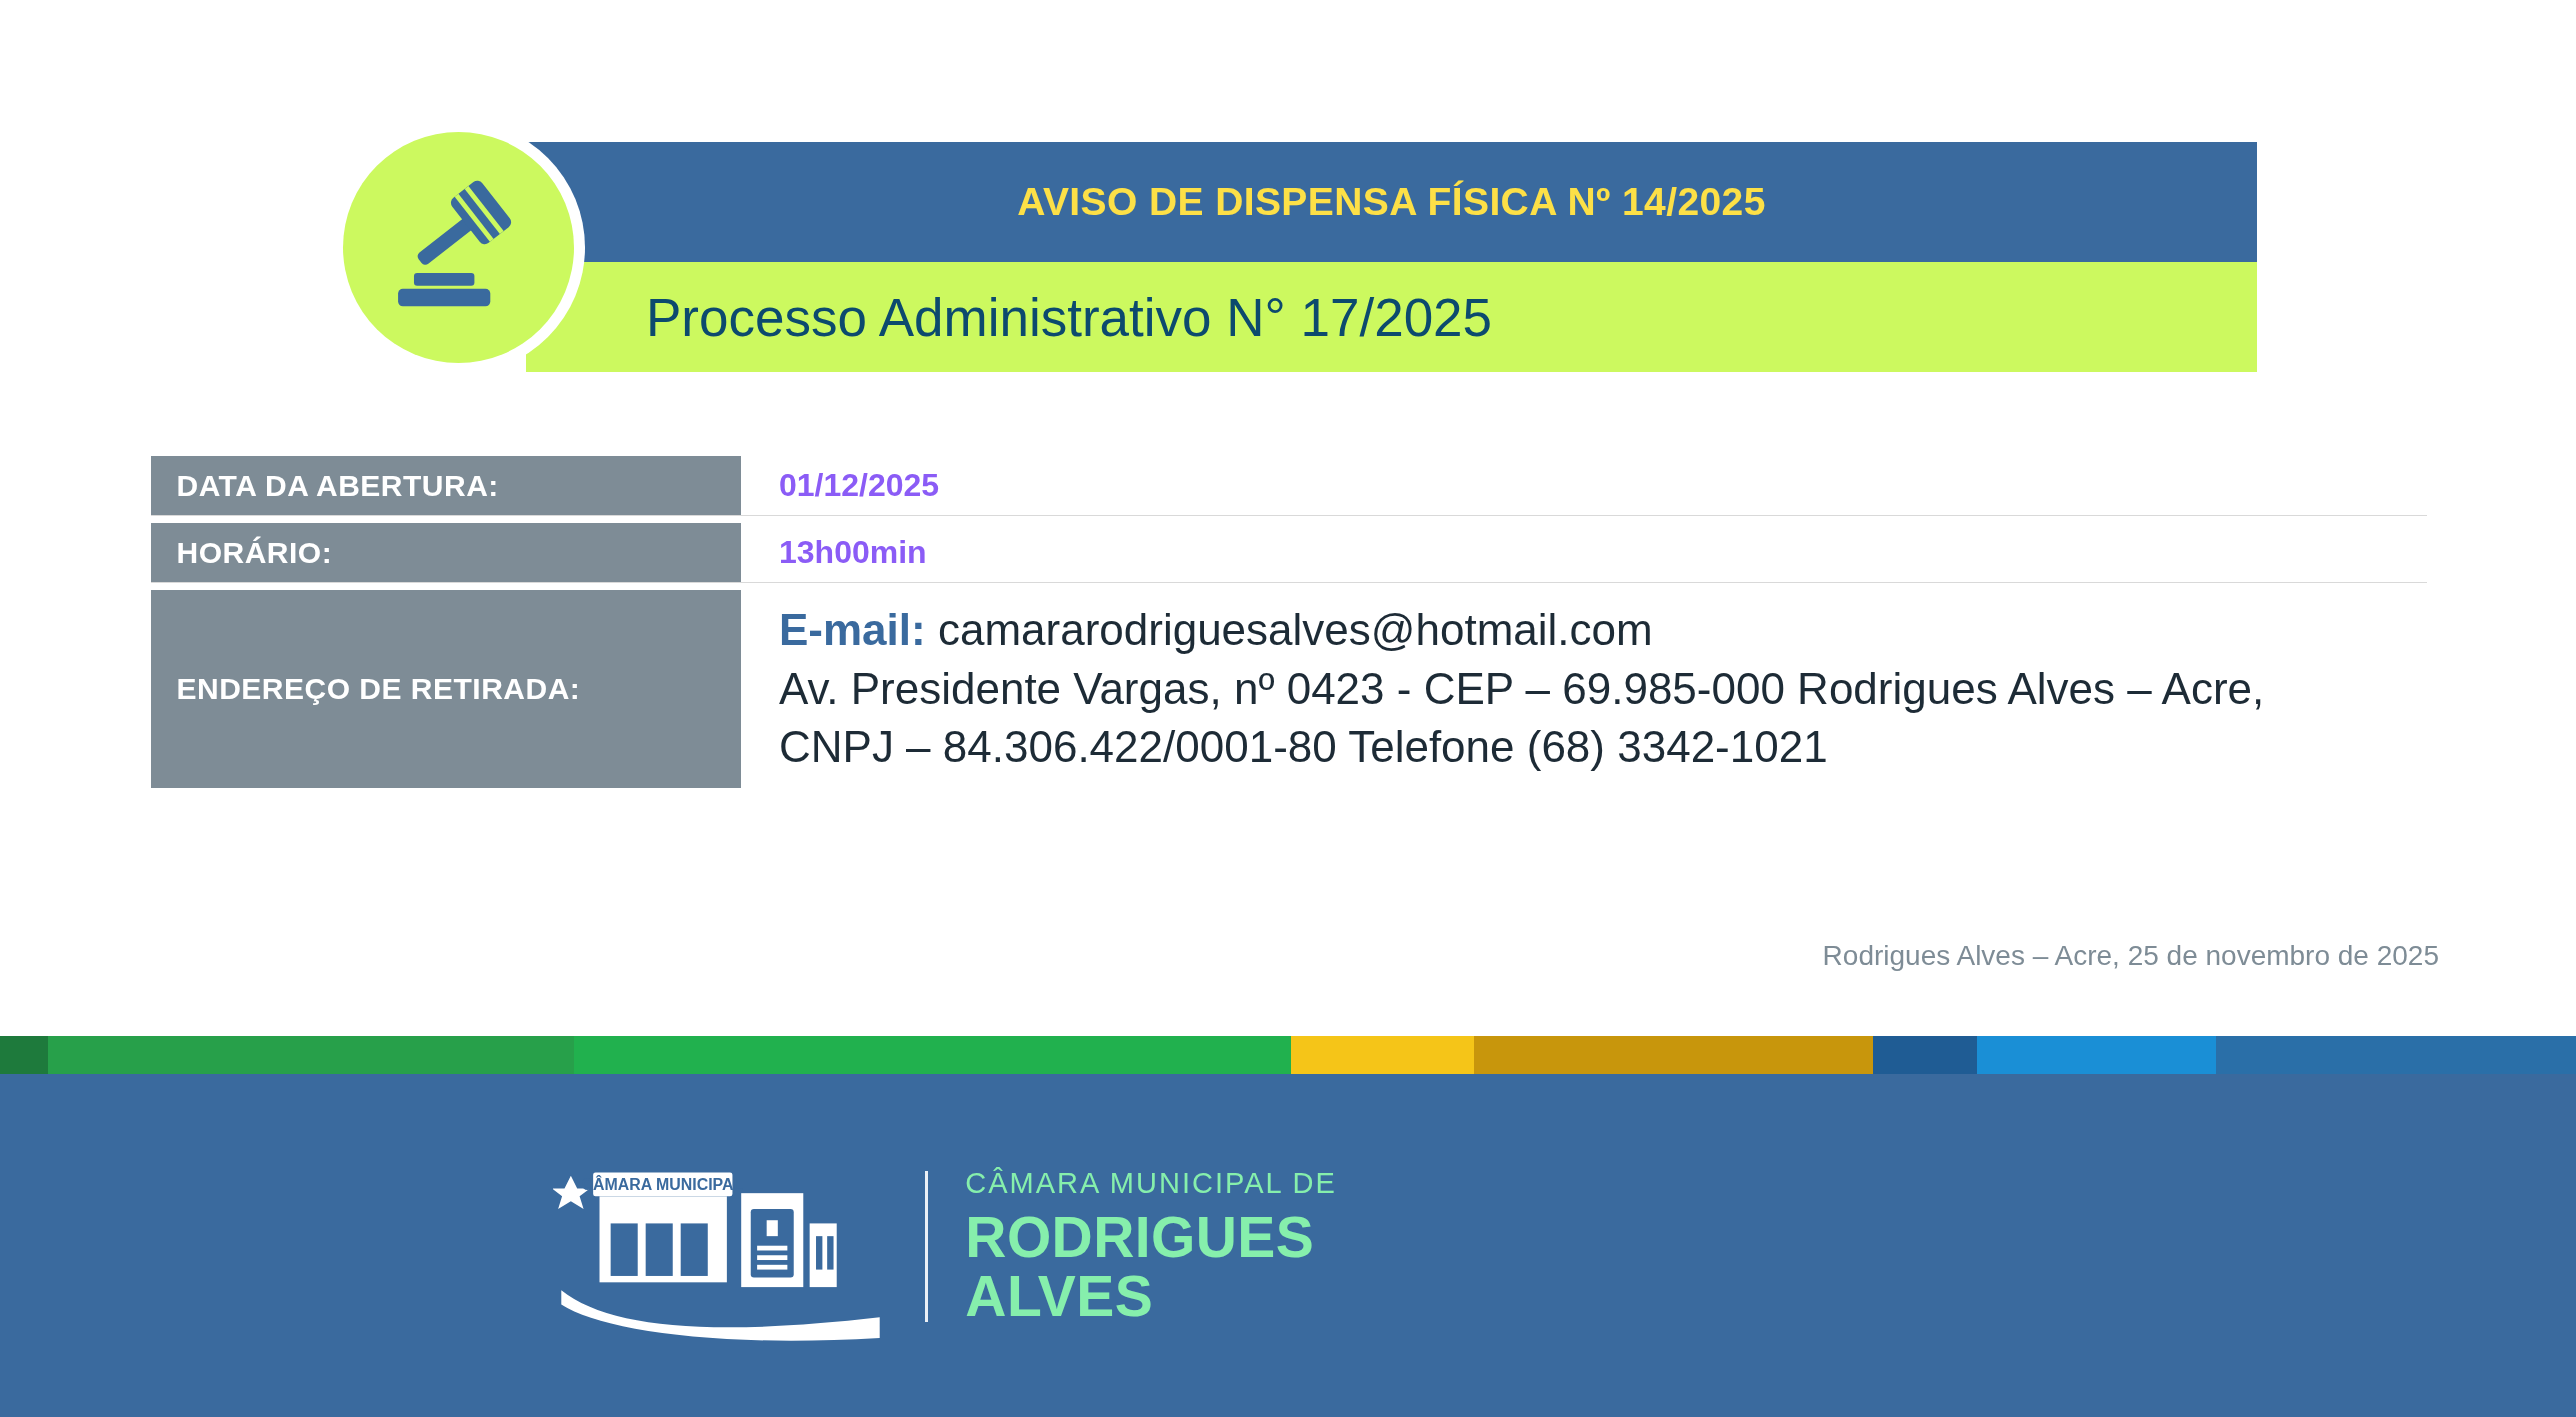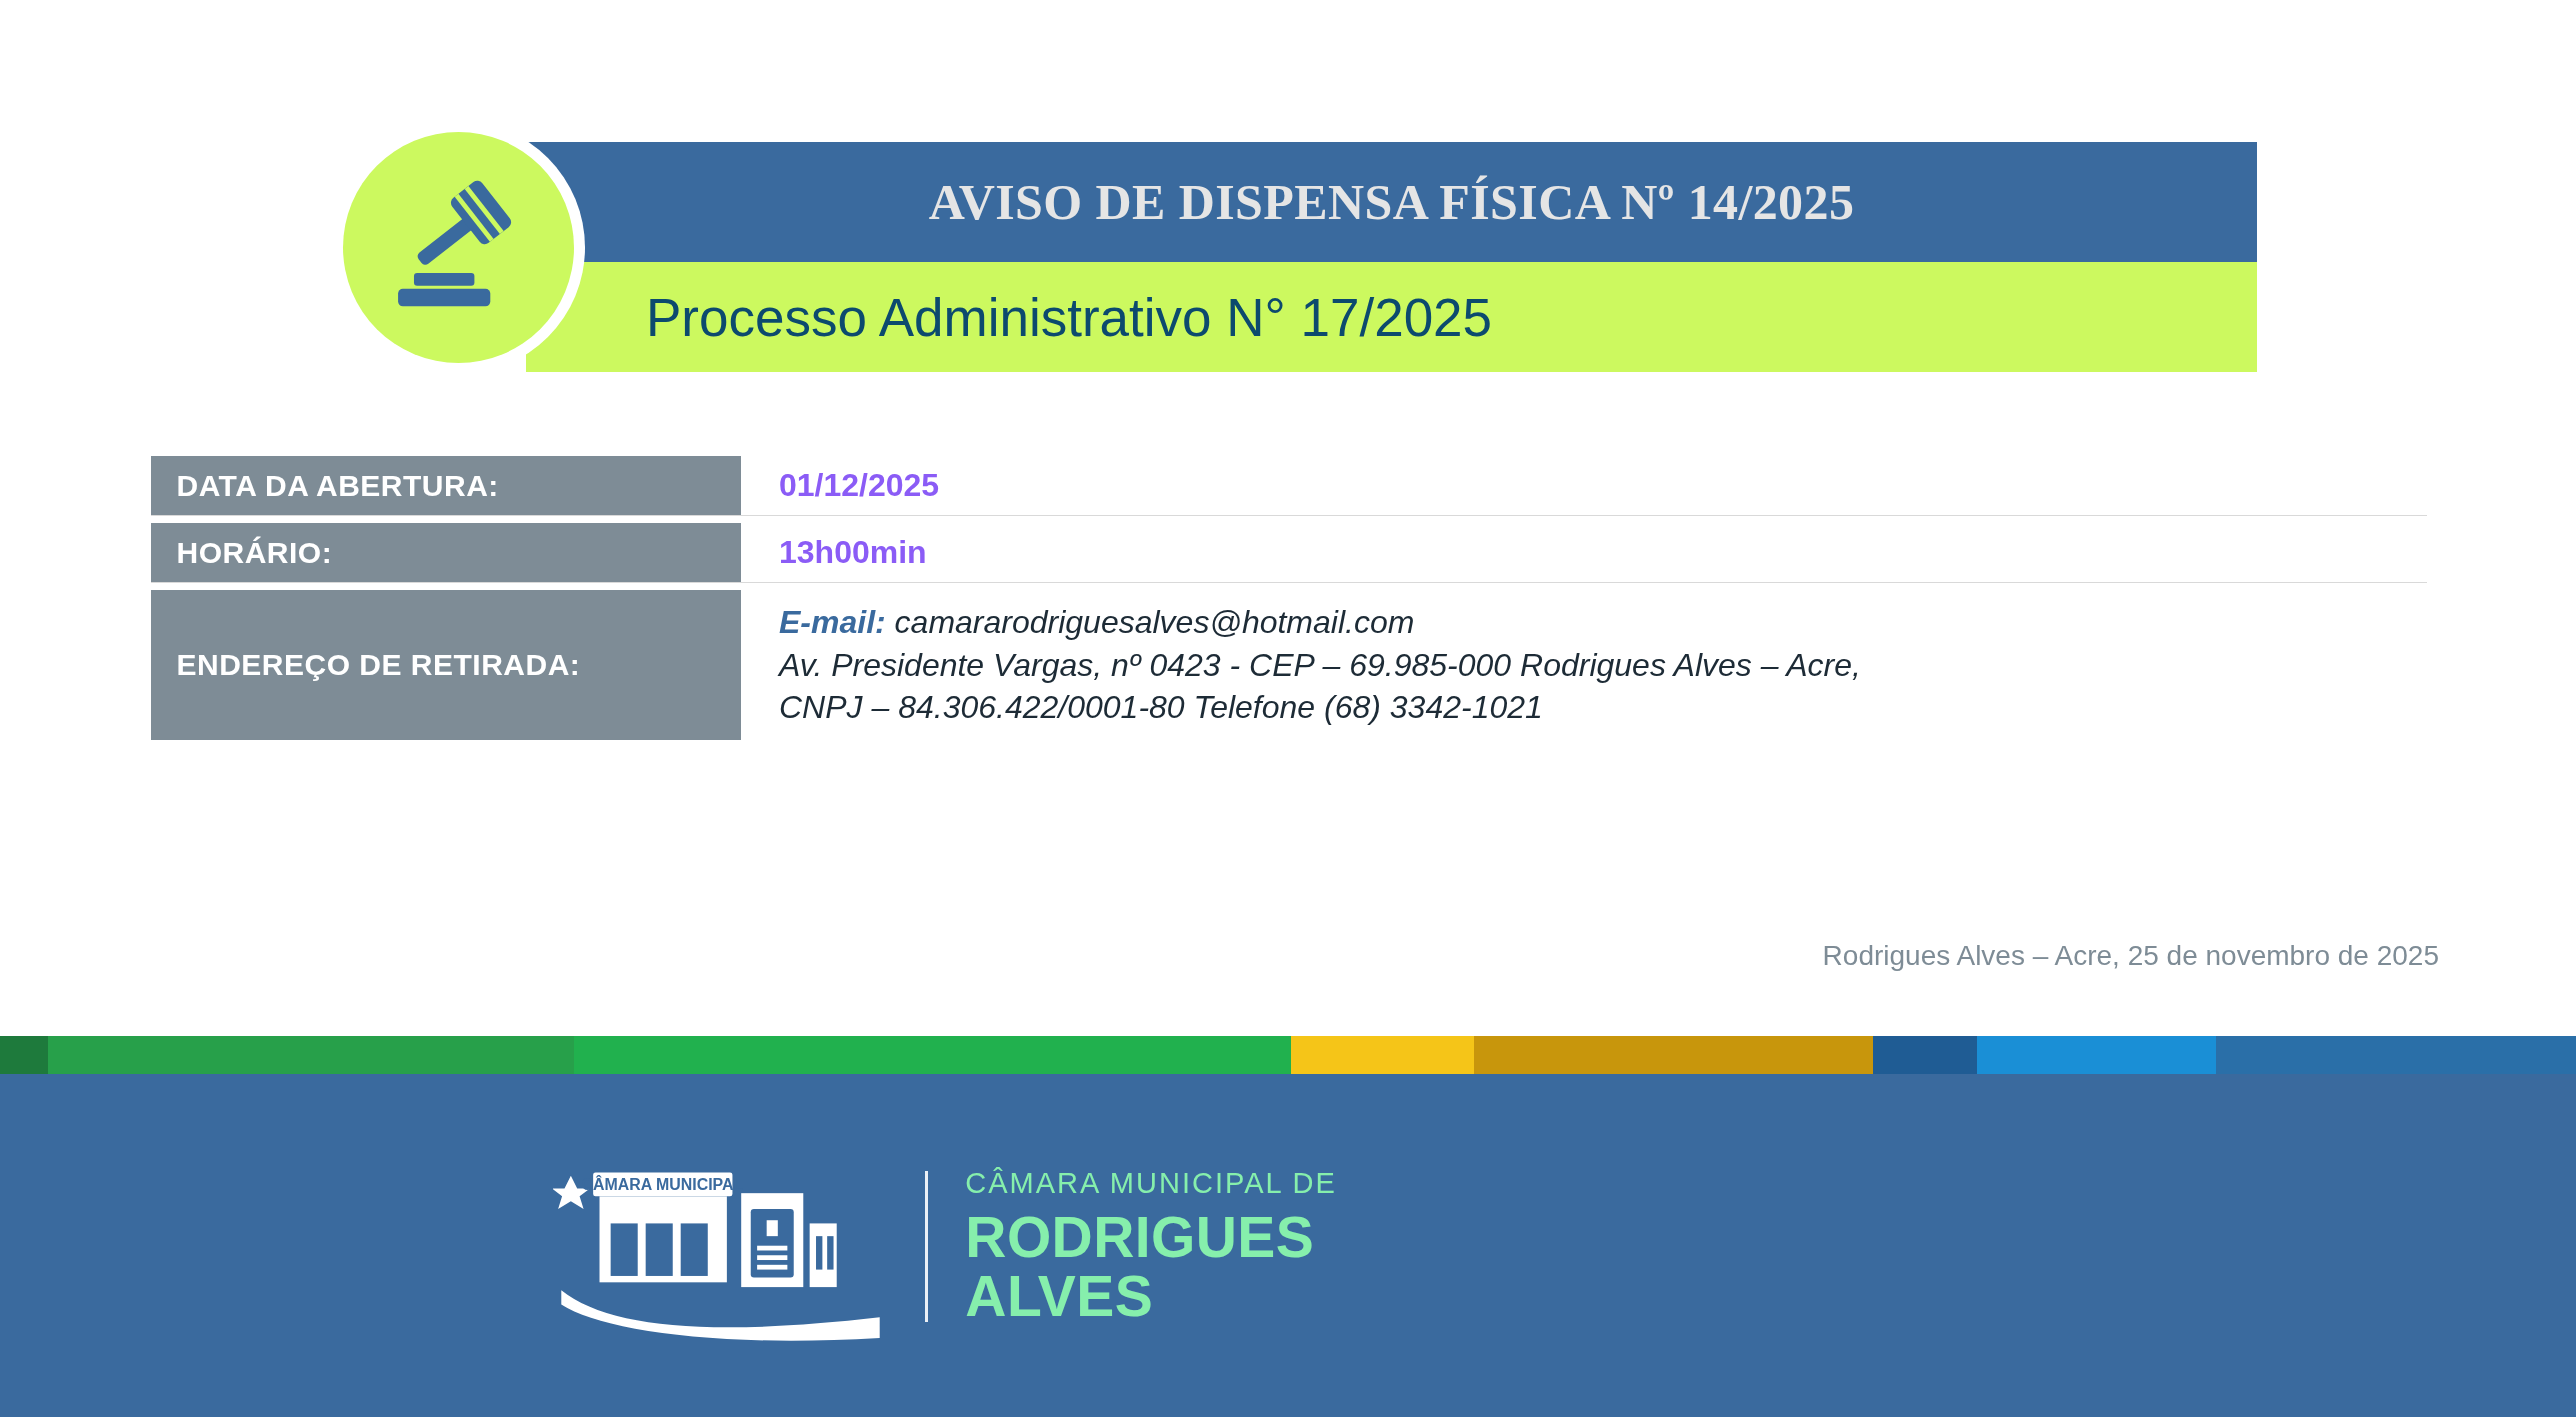--- a/index.html
+++ b/index.html
@@ -39,26 +39,25 @@
   }
   .bar-green {
     background: #ccf95f;
     height: 110px;
     display: flex;
     align-items: center;
     padding-left: 120px;
     box-sizing: border-box;
   }
   .title-main {
-    color: #e5e5e5;
-    font-size: 50px;
+    color: #fde047;
+    font-size: 39px;
     font-weight: bold;
     letter-spacing: 0.4px;
     white-space: nowrap;
-    font-family: Liberation Serif, serif;
   }
   .title-sub {
     color: #0c4a6e;
     font-size: 53px;
     font-weight: normal;
     white-space: nowrap;
   }
   .seal {
     position: absolute;
     left: 343px;
@@ -118,24 +117,23 @@
     font-weight: bold;
     color: #8b5cf6;
   }
   .obj-text {
     font-weight: bold;
     font-size: 33px;
     line-height: 1.28;
     color: #1d2b36;
   }
   .addr-line {
-    font-size: 32px;
+    font-size: 44px;
     line-height: 1.33;
     color: #1d2b36;
-    font-style: italic;
   }
   .email-label {
     font-weight: bold;
     color: #3a6a9e;
   }
   .email-val { color: #1d2b36; }
 
   .signoff {
     position: absolute;
     right: 137px;

